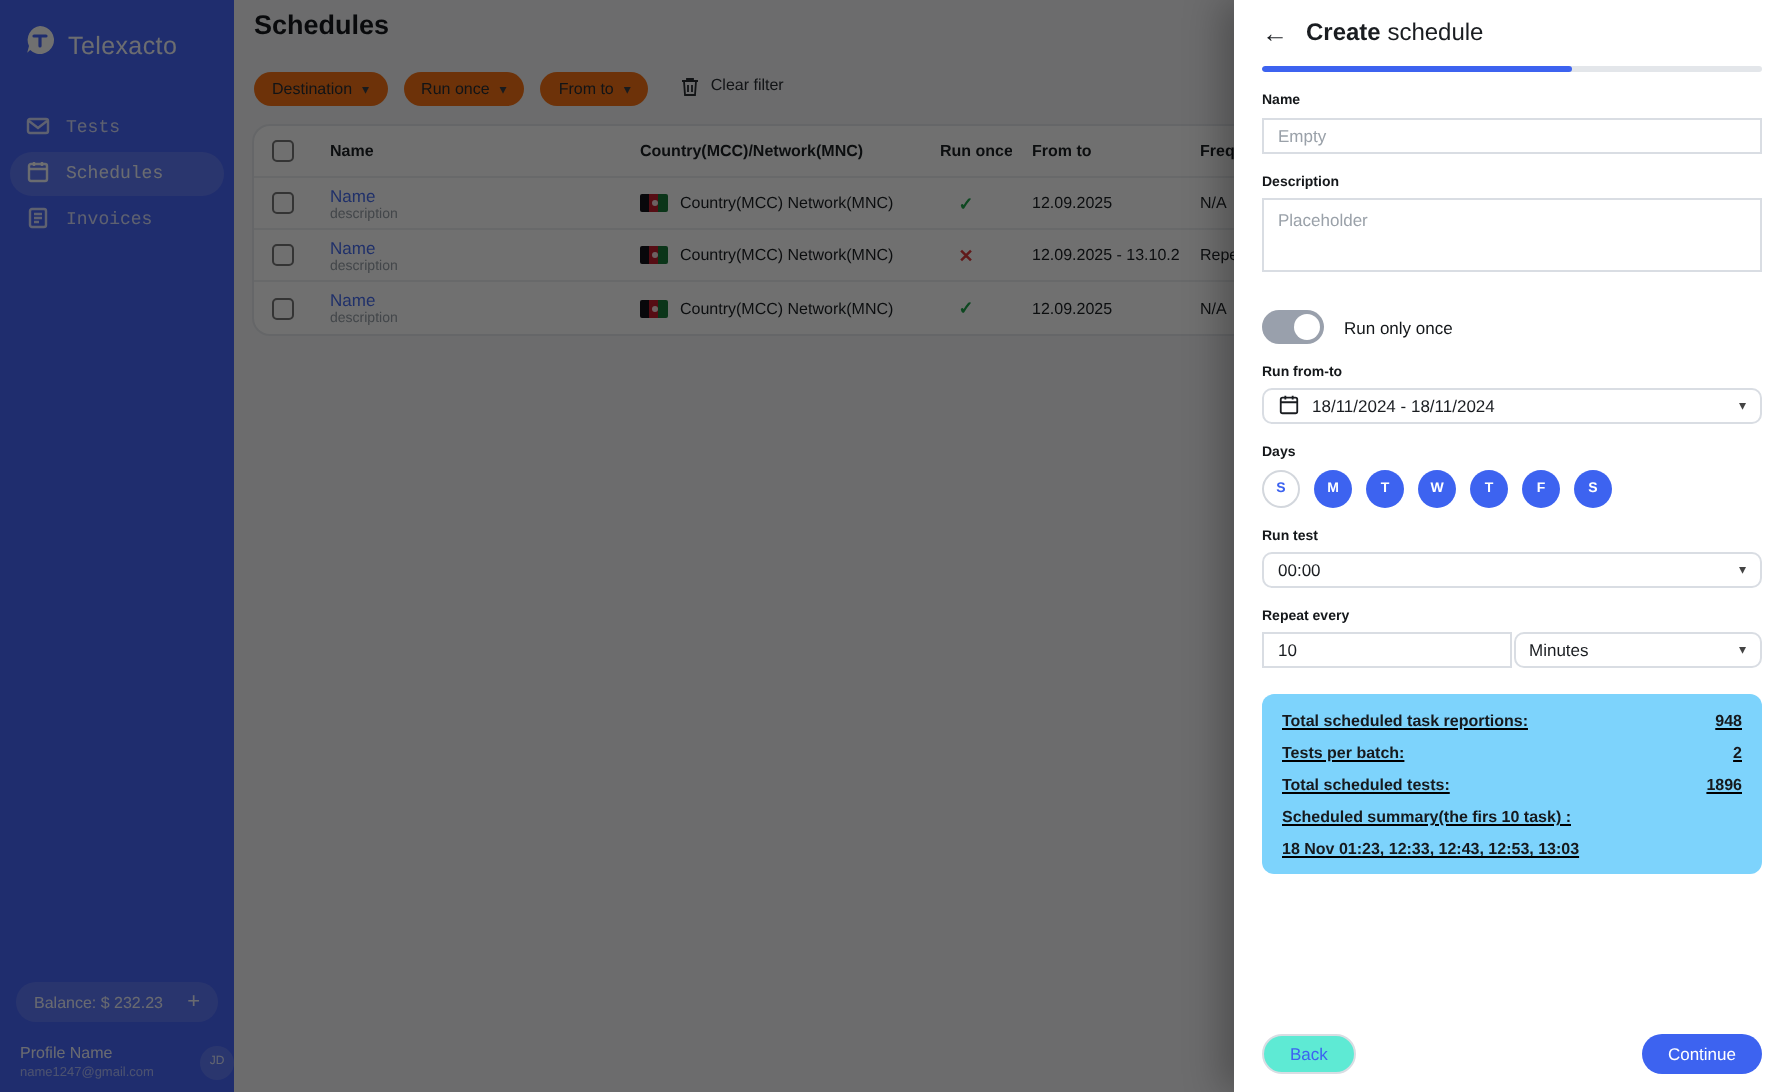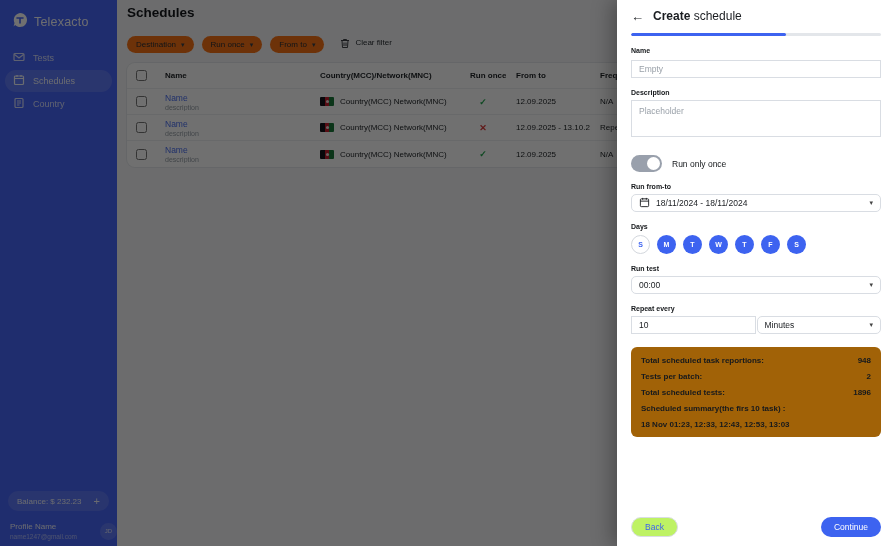--- a/index.html
+++ b/index.html
@@ -9,21 +9,21 @@
 
   
   .main-region { position:absolute; left:0; top:0; width:617px; height:546px;
     background:#f5f6f8; overflow:hidden; }
 
   
   .sidebar { position:absolute; left:0; top:0; width:117px; height:546px;
     background:#4867fa; color:#fff; }
   .brand { display:flex; align-items:center; gap:6px; padding:12px 10px 4px 12px; }
   .brand-name { font-size:12.5px; font-weight:500; letter-spacing:.2px; color:rgba(255,255,255,.95); }
-  .nav { margin-top:11px; padding:0 5px; }
+  .nav { margin-top:16px; padding:0 5px;font-family:Liberation Mono, monospace; }
   .nav-item { display:flex; align-items:center; gap:8px; height:22px; padding:0 8px;
     border-radius:11px; color:rgba(255,255,255,.78); font-size:9px; cursor:pointer; margin-bottom:1px; }
   .nav-item.active { background:rgba(255,255,255,.14); color:rgba(255,255,255,.92); }
   .nav-item svg { flex:0 0 auto; }
   .balance-pill { position:absolute; left:8px; right:8px; bottom:35px; height:20px;
     background:rgba(255,255,255,.13); border-radius:11px; display:flex; align-items:center;
     justify-content:space-between; padding:0 9px; font-size:8px; color:rgba(255,255,255,.9); cursor:pointer; }
   .balance-plus { font-size:11px; line-height:1; color:rgba(255,255,255,.9); }
   .profile { position:absolute; left:10px; right:0; bottom:6px; display:flex;
     align-items:center; justify-content:space-between; }
@@ -98,31 +98,31 @@
 
   .days-row { display:flex; gap:7px; margin-top:5px; }
   .day { width:19px; height:19px; border-radius:50%; display:flex; align-items:center;
     justify-content:center; font-size:7px; font-weight:700; cursor:pointer;
     background:#3d63f0; color:#fff; }
   .day.off { background:#fff; color:#3d63f0; border:1px solid #d3d7dd; }
 
   .repeat-row { display:flex; gap:1px; }
   .repeat-row > * { flex:1; }
 
-  .summary { margin-top:13px; background:#a16207; border-radius:6px; padding:9px 10px 8px; }
+  .summary { margin-top:13px; background:#7dd3fc; border-radius:6px; padding:9px 10px 8px;text-decoration:underline; }
   .sum-row { display:flex; justify-content:space-between; font-size:8px; font-weight:700;
     color:#16191d; margin-bottom:7px; }
   .sum-line { font-size:8px; font-weight:700; color:#16191d; margin-bottom:7px; }
   .sum-line:last-child { margin-bottom:0; }
 
   .drawer-footer { position:absolute; left:14px; right:14px; bottom:9px;
     display:flex; justify-content:space-between; align-items:center; }
   .btn { height:20px; border-radius:10px; font-size:8.5px; padding:0 13px; cursor:pointer;
     font-family:"Liberation Sans",sans-serif; }
-  .btn-back { background:#bef264; border:1px solid #d9dde3; color:#3d63f0; }
+  .btn-back { background:#5eead4; border:1px solid #d9dde3; color:#3d63f0; }
   .btn-continue { background:#3d63f0; border:none; color:#fff; }
 
   .icon-stroke { stroke:rgba(255,255,255,.78); fill:none; stroke-width:1.2; }
   .active .icon-stroke { stroke:rgba(255,255,255,.92); }
 </style>
 </head>
 <body>
 
 <div class="stage">
 
@@ -158,21 +158,21 @@
           </span>
           <span>Schedules</span>
         </div>
         <div class="nav-item">
           <span>
             <svg width="12" height="12" viewBox="0 0 12 12">
                 <rect x="2" y="1.5" width="8" height="9" rx="1" class="icon-stroke"></rect>
                 <path d="M4 4h4M4 6h4M4 8h2.5" class="icon-stroke"></path>
               </svg>
           </span>
-          <span>Country</span>
+          <span>Invoices</span>
         </div>
       </div>
 
       <div class="balance-pill">
         <span>Balance: $ 232.23</span>
         <span class="balance-plus">+</span>
       </div>
 
       <div class="profile">
         <div>

